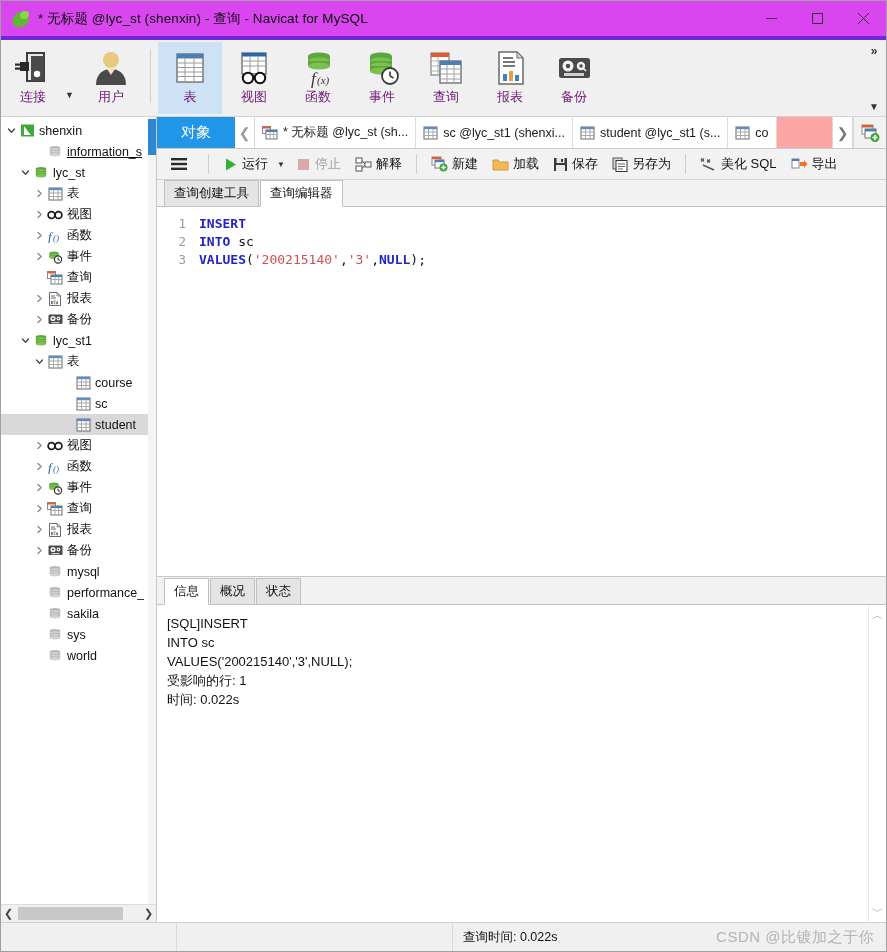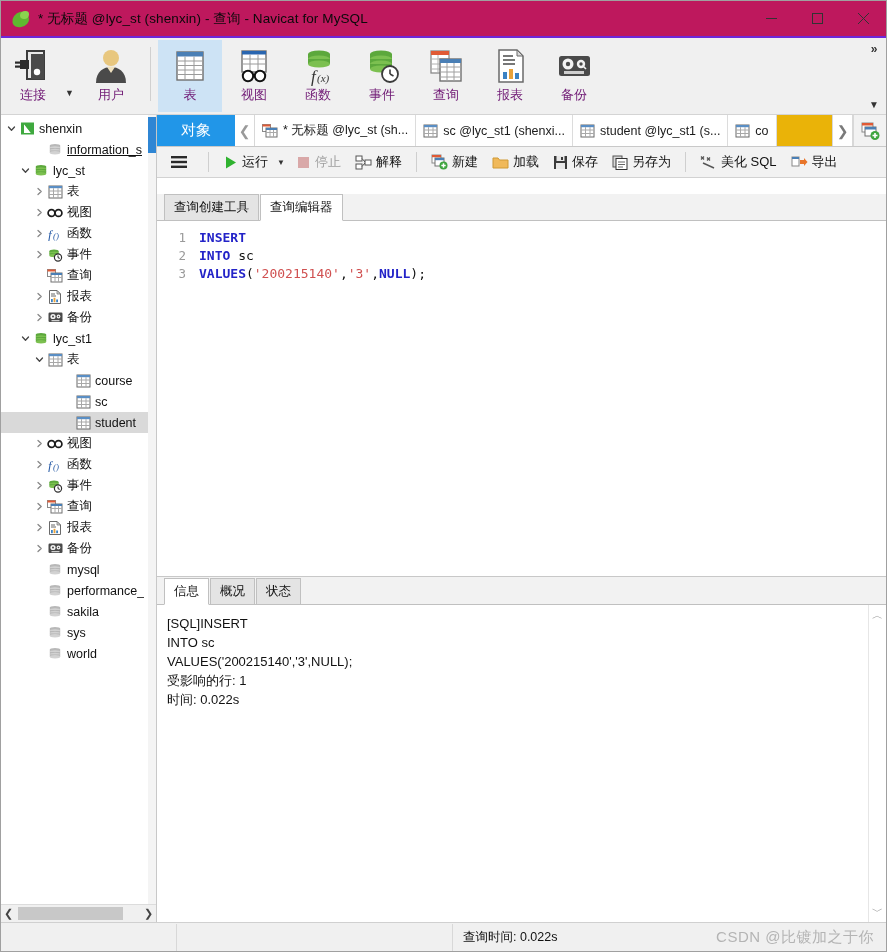--- a/index.html
+++ b/index.html
@@ -15,23 +15,23 @@
     position:relative;width:887px;height:952px;
     box-sizing:border-box;
     border:1px solid #a0a0a0;
     background:#ffffff;
     display:flex;flex-direction:column;
   }
 
   
   .titlebar{
     height:35px;flex:0 0 35px;
-    background:#be185d;
+    background:#d946ef;
     display:flex;align-items:center;
-    border-bottom:2px solid #6d28d9;
+    border-bottom:4px solid #6d28d9;
     position:relative;
   }
   .app-logo{
     width:20px;height:20px;margin-left:10px;margin-right:7px;
     position:relative;flex:0 0 20px;
   }
   .app-logo .leaf{
     position:absolute;width:17px;height:15px;left:1px;top:3px;
     background:#5fb830;border-radius:60% 40% 55% 45%/60% 55% 45% 40%;
     transform:rotate(-12deg);
@@ -148,21 +148,21 @@
   }
   .obj-tab{
     width:78px;background:#2196e8;color:#fff;font-size:15px;
     display:flex;align-items:center;justify-content:center;cursor:default;
   }
   .tab-navbtn{
     width:19px;background:#fff;display:flex;align-items:center;justify-content:center;
     color:#9a9a9a;font-size:14px;border-right:1px solid #d8d8d8;
   }
   .tab-navbtn.right{color:#7a7a7a;border-right:1px solid #d8d8d8;border-left:1px solid #d8d8d8;}
-  .dtabs{display:flex;align-items:stretch;overflow:hidden;flex:1 1 auto;background:#eab308;}
+  .dtabs{display:flex;align-items:stretch;overflow:hidden;flex:1 1 auto;background:#fca5a5;}
   .dtab{
     display:flex;align-items:center;padding:0 7px;font-size:12.5px;color:#1a1a1a;
     border-right:1px solid #dcdcdc;background:#fff;white-space:nowrap;cursor:default;flex:0 0 auto;
   }
   .dtab.active{background:#fff;font-weight:normal;}
   .dtab .ti{margin-right:5px;display:flex;align-items:center;}
   .addtab{
     width:32px;background:#f2f2f2;display:flex;align-items:center;justify-content:center;
     border-left:1px solid #d8d8d8;
   }
@@ -178,21 +178,21 @@
     display:flex;align-items:center;height:24px;padding:0 5px;font-size:13px;color:#111;
     cursor:default;margin:0 2px;
   }
   .qt-btn.dis{color:#9e9e9e;}
   .qt-ico{margin-right:4px;display:flex;align-items:center;}
   .qt-caret{font-size:8px;color:#333;margin:0 4px 0 2px;}
 
   
   .subtabs{
     height:26px;flex:0 0 26px;background:#f2f2f2;display:flex;align-items:flex-end;
-    padding-left:7px;border-bottom:1px solid #c0c0c0;margin-top:16px;
+    padding-left:7px;border-bottom:1px solid #c0c0c0;
   }
   .subtab{
     height:25px;line-height:25px;padding:0 9px;font-size:12.5px;color:#111;
     background:#e4e4e4;border:1px solid #c0c0c0;border-bottom:none;margin-right:1px;cursor:default;
   }
   .subtab.active{background:#ffffff;border-bottom:1px solid #fff;position:relative;top:1px;}
 
   
   .editor{
     flex:1 1 auto;background:#fff;position:relative;min-height:0;display:flex;

